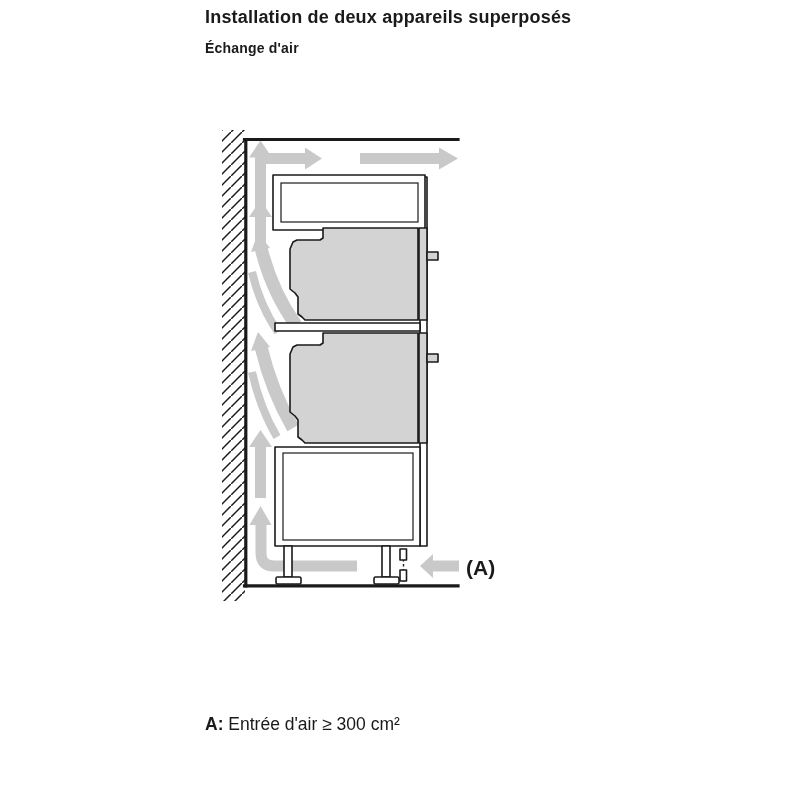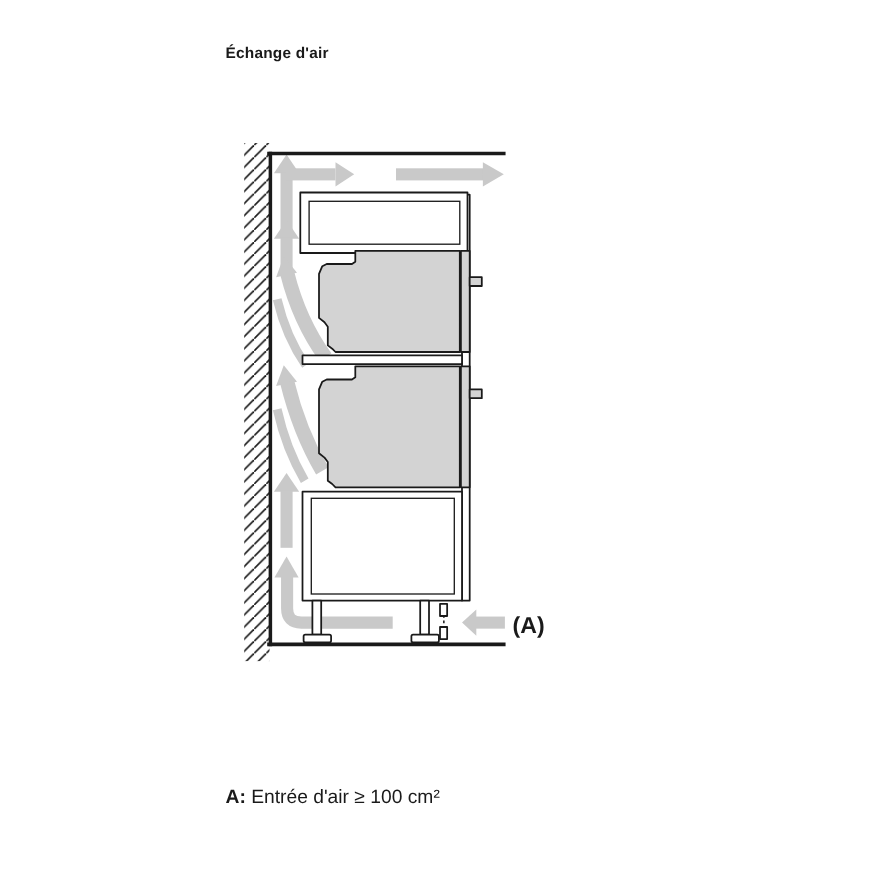--- a/index.html
+++ b/index.html
@@ -24,20 +24,21 @@
   .arrowband{fill:none;stroke:var(--arrow);stroke-linecap:butt;}
   .thick{fill:none;stroke:var(--line);stroke-width:3.2;stroke-linecap:square;}
   .hatchline{stroke:var(--line);stroke-width:1.5;}
   .inlet-label{font-family:"Liberation Sans",sans-serif;font-size:21px;font-weight:bold;fill:var(--line);}
 </style>
 </head>
 <body>
 
 <div class="stage">
 
+  <div class="title1">Installation de deux appareils superposés</div>
   <div class="title2">Échange d'air</div>
 
   <svg width="800" height="800" viewBox="0 0 800 800">
     <defs>
       <pattern id="hatch" patternUnits="userSpaceOnUse" width="11" height="11">
         <line class="hatchline" x1="-1" y1="12" x2="12" y2="-1"></line>
       </pattern>
     </defs>
 
     <rect x="222" y="130" width="23" height="471" fill="url(#hatch)"></rect>
@@ -123,15 +124,15 @@
     <rect class="body" x="419" y="333" width="8" height="110"></rect>
     <rect class="body" x="427" y="354" width="11" height="8"></rect>
 
     <line class="thick" x1="245.8" y1="139.5" x2="245.8" y2="585.8"></line>
     <line class="thick" x1="244.5" y1="139.5" x2="458" y2="139.5"></line>
     <line class="thick" x1="244.5" y1="585.8" x2="458" y2="585.8"></line>
 
     <text class="inlet-label" x="466" y="575">(A)</text>
   </svg>
 
-  <div class="caption"><b>A:</b><span> Entrée d'air ≥ 100 cm²</span></div>
+  <div class="caption"><b>A:</b><span> Entrée d'air ≥ 300 cm²</span></div>
 
 </div>
 
 </body></html>

